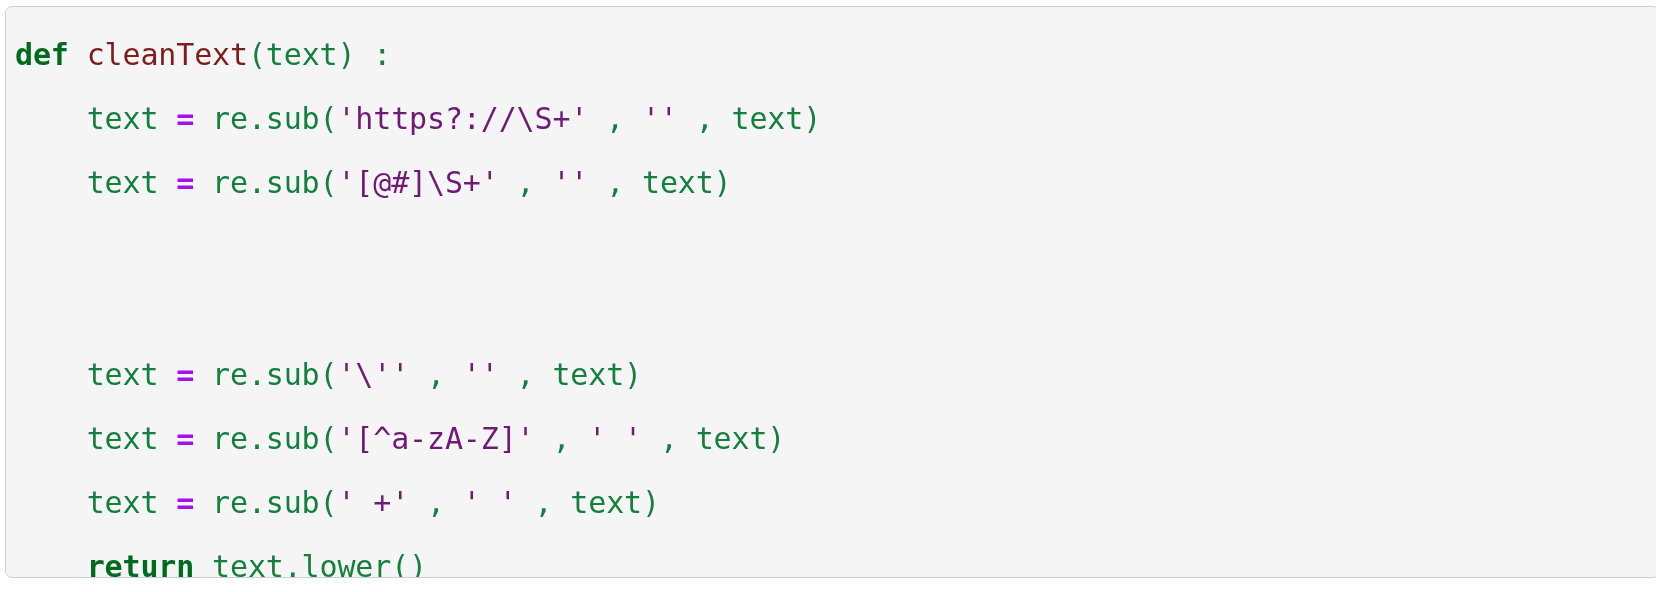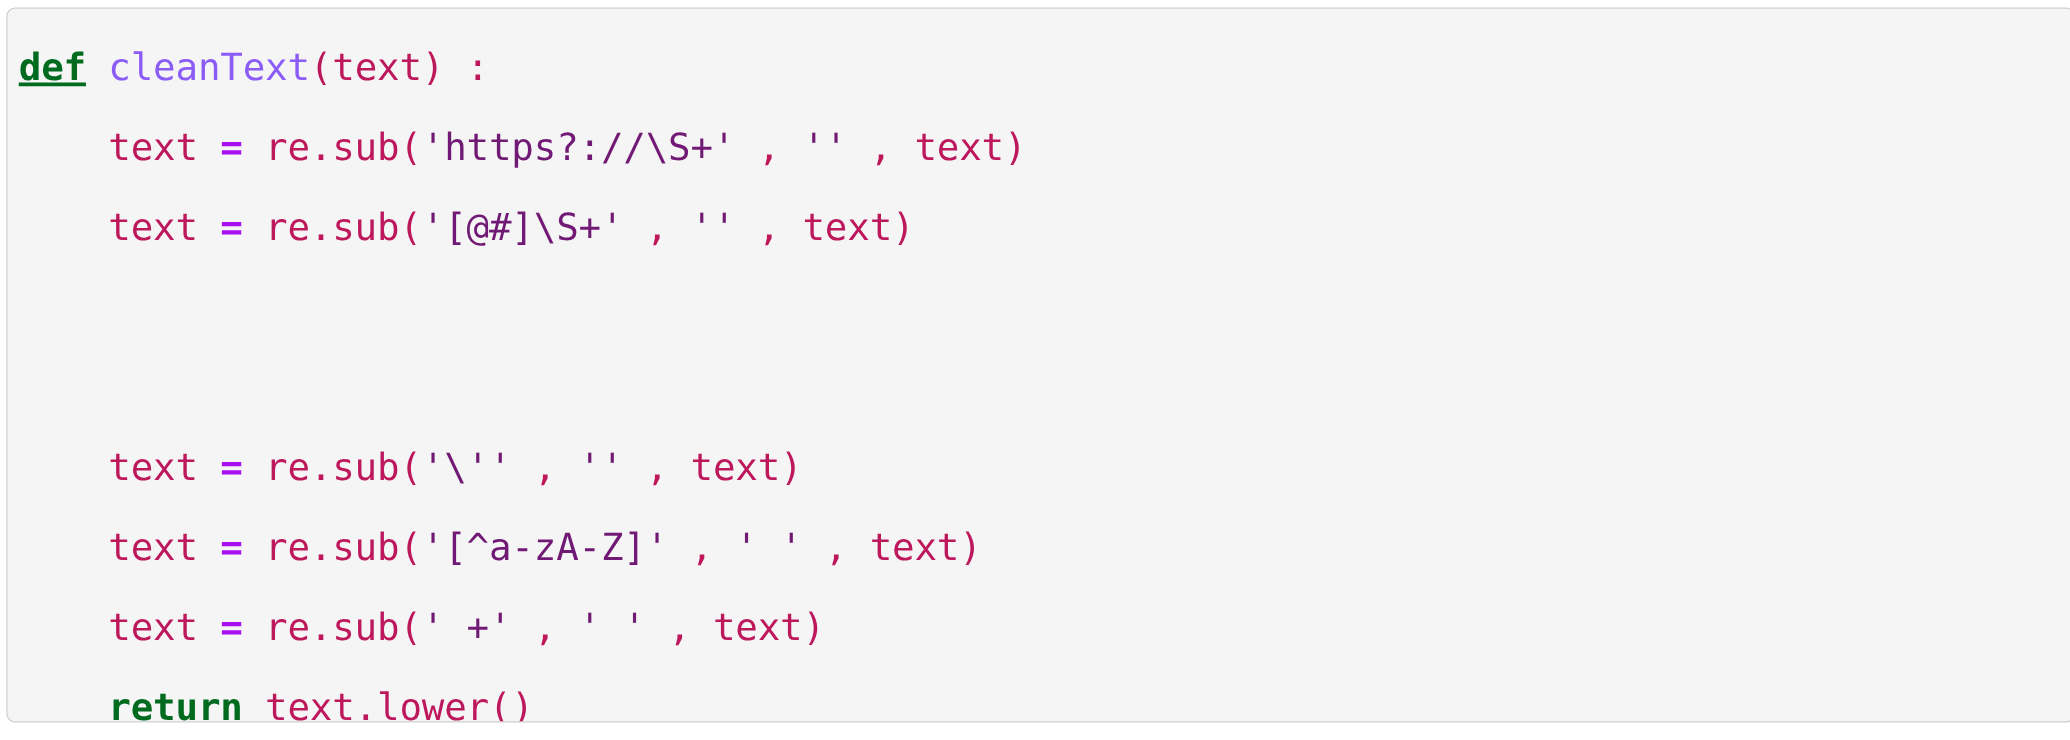--- a/index.html
+++ b/index.html
@@ -34,24 +34,24 @@
     font-size: 30px;
     line-height: 64px;
     color: #111111;
     white-space: pre;
     letter-spacing: -0.15px;
     -webkit-font-smoothing: antialiased;
   }
 
   .ln { display: block; height: 64px; }
 
-  .tok-kw    { color: #006b1f; font-weight: bold; text-decoration: underline; }
-  .tok-fn    { color: #8b5cf6; }
+  .tok-kw    { color: #006b1f; font-weight: bold; }
+  .tok-fn    { color: #7f1d1d; }
   .tok-str   { color: #701a75; }
   .tok-op    { color: #a70ff0; font-weight: bold; }
-  .tok-plain { color: #be185d; }
+  .tok-plain { color: #15803d; }
 </style>
 </head>
 <body>
 
 <div id="code-block">
   <pre id="code-pre"><span class="ln"><span class="tok-kw">def</span><span class="tok-plain"> </span><span class="tok-fn">cleanText</span><span class="tok-plain">(text) :</span></span><span class="ln"><span class="tok-plain">    text </span><span class="tok-op">=</span><span class="tok-plain"> re.sub(</span><span class="tok-str">'https?://\S+'</span><span class="tok-plain"> , </span><span class="tok-str">''</span><span class="tok-plain"> , text)</span></span><span class="ln"><span class="tok-plain">    text </span><span class="tok-op">=</span><span class="tok-plain"> re.sub(</span><span class="tok-str">'[@#]\S+'</span><span class="tok-plain"> , </span><span class="tok-str">''</span><span class="tok-plain"> , text)</span></span><span class="ln">&nbsp;</span><span class="ln">&nbsp;</span><span class="ln"><span class="tok-plain">    text </span><span class="tok-op">=</span><span class="tok-plain"> re.sub(</span><span class="tok-str">'\''</span><span class="tok-plain"> , </span><span class="tok-str">''</span><span class="tok-plain"> , text)</span></span><span class="ln"><span class="tok-plain">    text </span><span class="tok-op">=</span><span class="tok-plain"> re.sub(</span><span class="tok-str">'[^a-zA-Z]'</span><span class="tok-plain"> , </span><span class="tok-str">' '</span><span class="tok-plain"> , text)</span></span><span class="ln"><span class="tok-plain">    text </span><span class="tok-op">=</span><span class="tok-plain"> re.sub(</span><span class="tok-str">' +'</span><span class="tok-plain"> , </span><span class="tok-str">' '</span><span class="tok-plain"> , text)</span></span><span class="ln"><span class="tok-plain">    </span><span class="tok-kw">return</span><span class="tok-plain"> text.lower()</span></span></pre>
 </div>
 
 </body></html>

